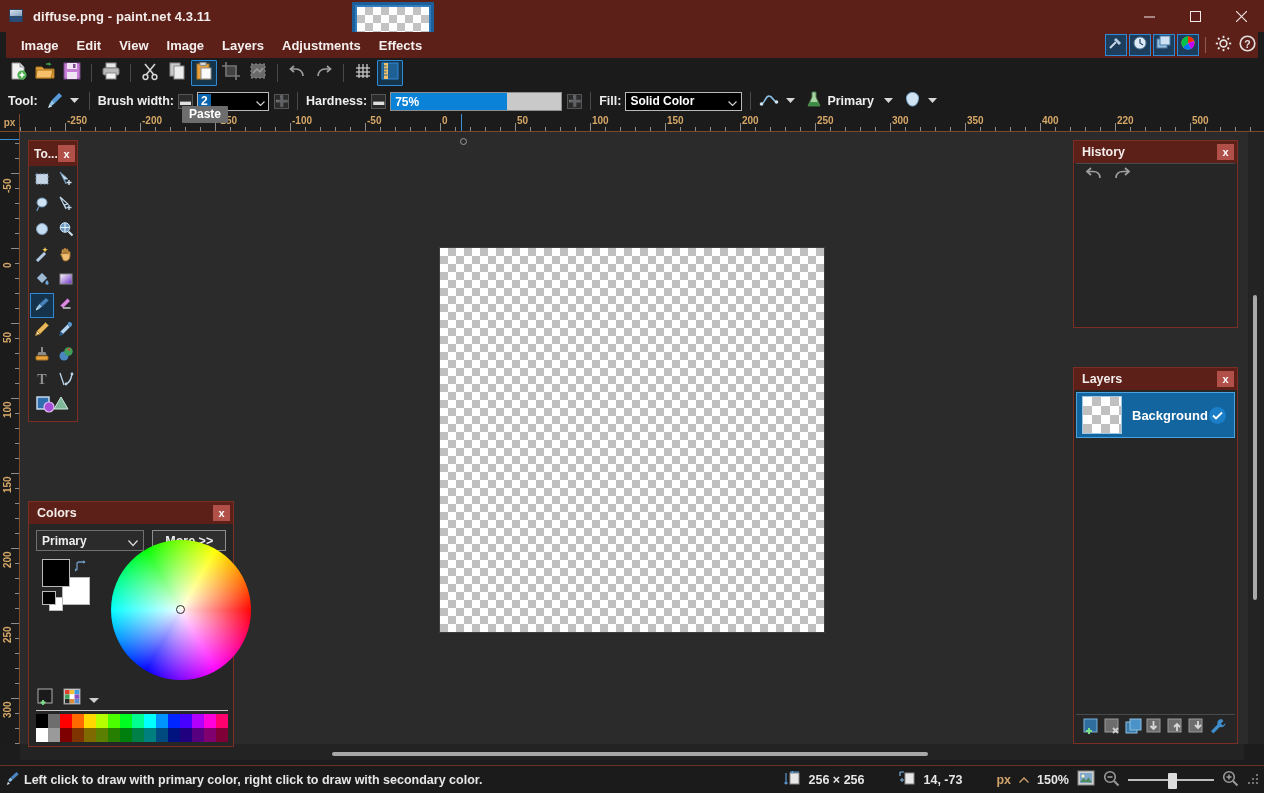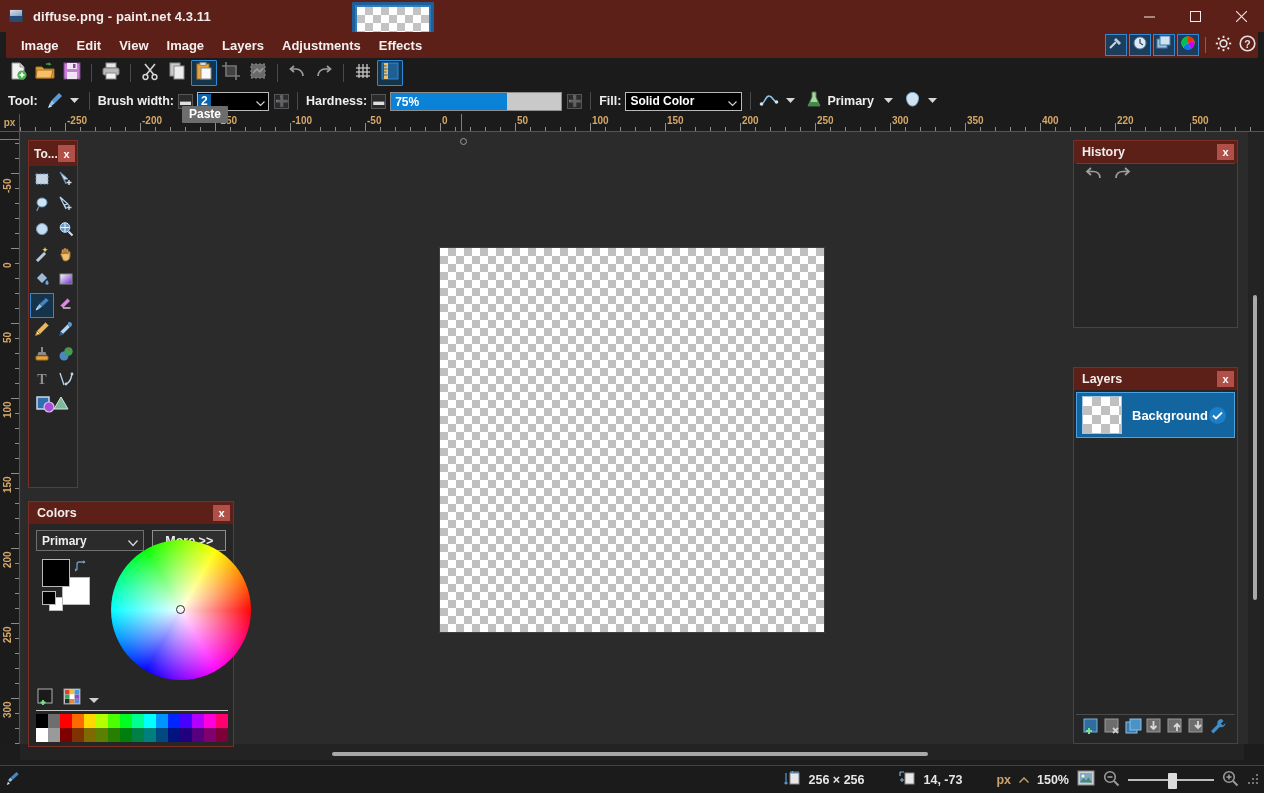--- a/index.html
+++ b/index.html
@@ -167,21 +167,21 @@
   .panel-hd {
     height: 22px; background: #5c2018; display:flex; align-items:center;
     padding-left: 8px; color: #f2ecea; font-size: 12.5px; position: relative;
   }
   .panel-x {
     position:absolute; right: 3px; top: 3px; width: 17px; height: 16px; background: #b05049;
     color: #fff; font-size: 11px; display:flex; align-items:center; justify-content:center;
   }
 
   
-  #tools-panel { left: 28px; top: 140px; width: 50px; height: 348px; }
+  #tools-panel { left: 28px; top: 140px; width: 50px; height: 282px; }
   #tools-panel .panel-hd { height: 25px; font-size: 12px; padding-left: 5px; }
   #tools-panel .panel-x { right: 2px; top: 4px; width: 17px; height: 17px; }
   .toolgrid { display: grid; grid-template-columns: 24px 24px; padding: 2px 0 0 1px; }
   .tcell { width: 24px; height: 25px; display:flex; align-items:center; justify-content:center;
     border: 1px solid transparent; }
   .tcell.sel { border-color: #2e8ad6; background: #15344b; }
   .tcell.wide { grid-column: 1 / span 2; width: 48px; }
 
   
   #colors-panel { left: 28px; top: 501px; width: 206px; height: 246px; }
@@ -1109,20 +1109,21 @@
 
   <div class="statusbar">
     <div class="sb-left">
       <span>
         <svg width="14" height="15" viewBox="0 0 14 15">
             <path d="M10.5 1l2.2 2.2-5.7 5.3L4.8 6.3z" fill="#4a86c0"></path>
             <path d="M4.5 6.5l2.2 2.2-2.7 2.2-1.8-1.8z" fill="#8fc4ea"></path>
             <path d="M2 10.5L0.8 14l3-1.3z" fill="#cfe3f3"></path>
           </svg>
       </span>
+      <span class="sb-val">Left click to draw with primary color, right click to draw with secondary color.</span>
     </div>
     <div class="sb-right">
       <span>
         <svg width="17" height="15" viewBox="0 0 17 15">
             <rect x="6" y="2" width="9" height="11" fill="#e8e8e8" stroke="#8a8a8a"></rect>
             <path d="M2 2v11M0.5 11.5L2 13l1.5-1.5" stroke="#5a9bd5" stroke-width="1.2" fill="none"></path>
             <path d="M6 1h9M9 0l-1.5 1L9 2" stroke="#5a9bd5" stroke-width="1.1" fill="none"></path>
           </svg>
       </span>
       <span class="sb-val">256 × 256</span>

